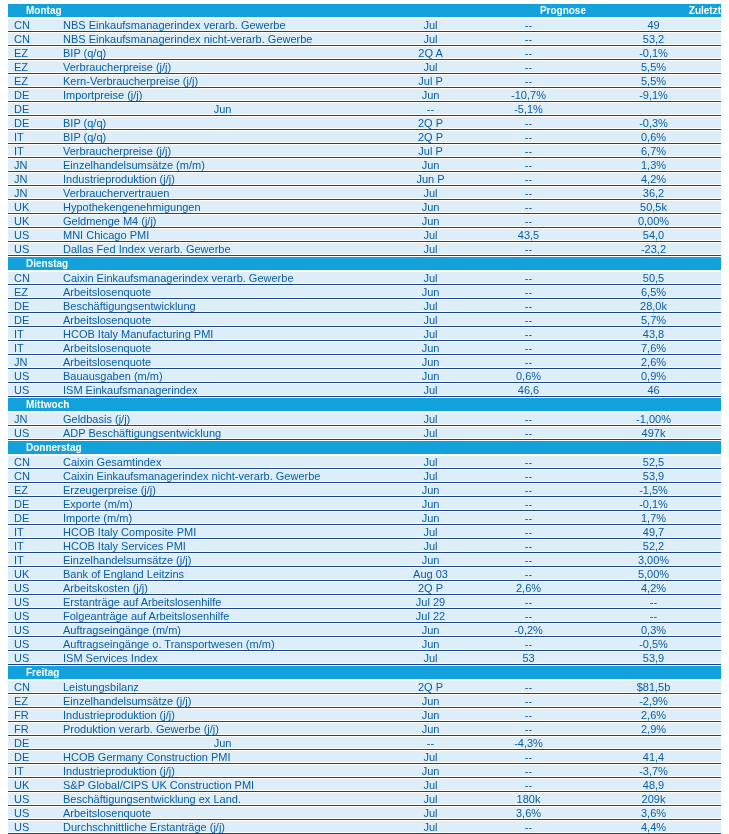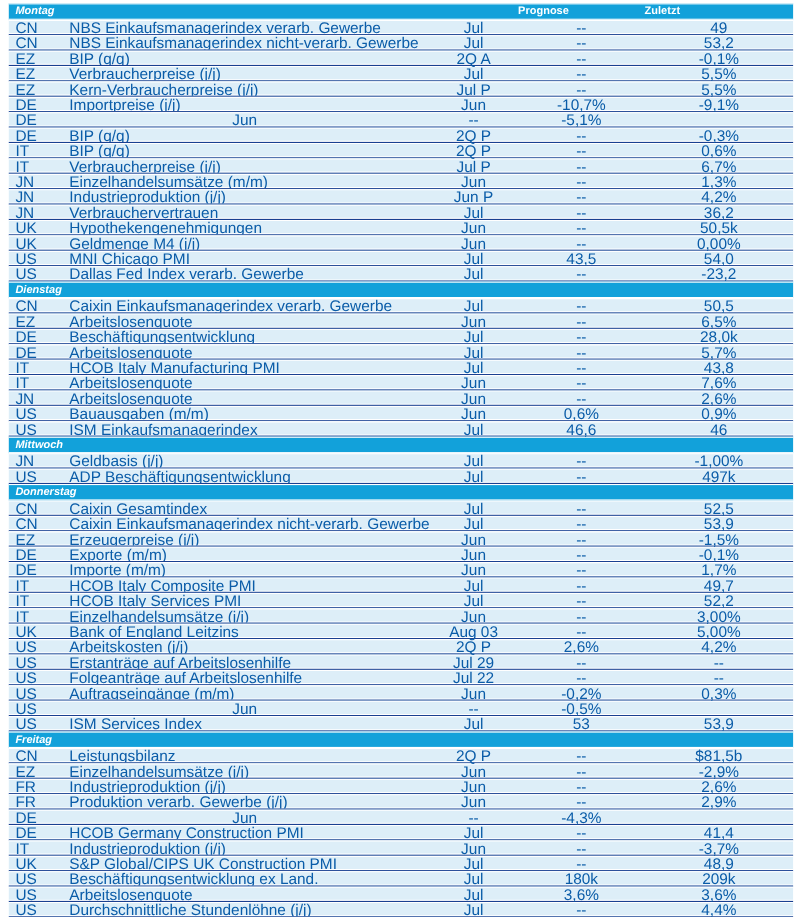--- a/index.html
+++ b/index.html
@@ -27,37 +27,36 @@
     height: 13px;
     background: #12a1da;
     border-top: 1px solid #ffffff;
     border-bottom: 1px solid #ffffff;
     color: #ffffff;
     font-size: 10px;
     font-weight: bold;
   }
   .day-bar .day-label {
     grid-column: 1 / span 3;
-    padding-left: 6px;
+    padding-left: 18px;
     line-height: 13px;
     white-space: nowrap;
-    font-style: italic;
   }
   .day-bar .col-head {
-    text-align: left;
+    text-align: right;
     line-height: 13px;
     white-space: nowrap;
   }
   .data-row {
     height: 13px;
     background: #ddeef8;
     border-bottom: 1px solid #1a4091;
     box-shadow: inset 0 1px 0 #ffffff, inset 0 -1px 0 #ffffff;
     color: #0a5ca8;
-    font-size: 14px;
+    font-size: 11px;
     line-height: 12px;
   }
   .data-row .c-country { padding-left: 6px; white-space: nowrap; }
   .data-row .c-indicator { padding-left: 8px; white-space: nowrap; overflow: hidden; }
   .data-row .c-period,
   .data-row .c-forecast,
   .data-row .c-last { text-align: center; white-space: nowrap; }
   .data-row:last-child { border-bottom-width: 2px; }
 </style>
 </head>
@@ -366,20 +365,21 @@
       </div>
       <div class="grid-row data-row">
         <div class="c-country">US</div>
         <div class="c-indicator">Auftragseingänge (m/m)</div>
         <div class="c-period">Jun</div>
         <div class="c-forecast">-0,2%</div>
         <div class="c-last">0,3%</div>
       </div>
       <div class="grid-row data-row">
         <div class="c-country">US</div>
+        <div class="c-indicator">Auftragseingänge o. Transportwesen (m/m)</div>
         <div class="c-period">Jun</div>
         <div class="c-forecast">--</div>
         <div class="c-last">-0,5%</div>
       </div>
       <div class="grid-row data-row">
         <div class="c-country">US</div>
         <div class="c-indicator">ISM Services Index</div>
         <div class="c-period">Jul</div>
         <div class="c-forecast">53</div>
         <div class="c-last">53,9</div>
@@ -453,19 +453,19 @@
       </div>
       <div class="grid-row data-row">
         <div class="c-country">US</div>
         <div class="c-indicator">Arbeitslosenquote</div>
         <div class="c-period">Jul</div>
         <div class="c-forecast">3,6%</div>
         <div class="c-last">3,6%</div>
       </div>
       <div class="grid-row data-row">
         <div class="c-country">US</div>
-        <div class="c-indicator">Durchschnittliche Stundenlöhne (j/j)</div>
+        <div class="c-indicator">Durchschnittliche Erstanträge (j/j)</div>
         <div class="c-period">Jul</div>
         <div class="c-forecast">--</div>
         <div class="c-last">4,4%</div>
       </div>
     </div>
 </div>
 
 </body></html>

